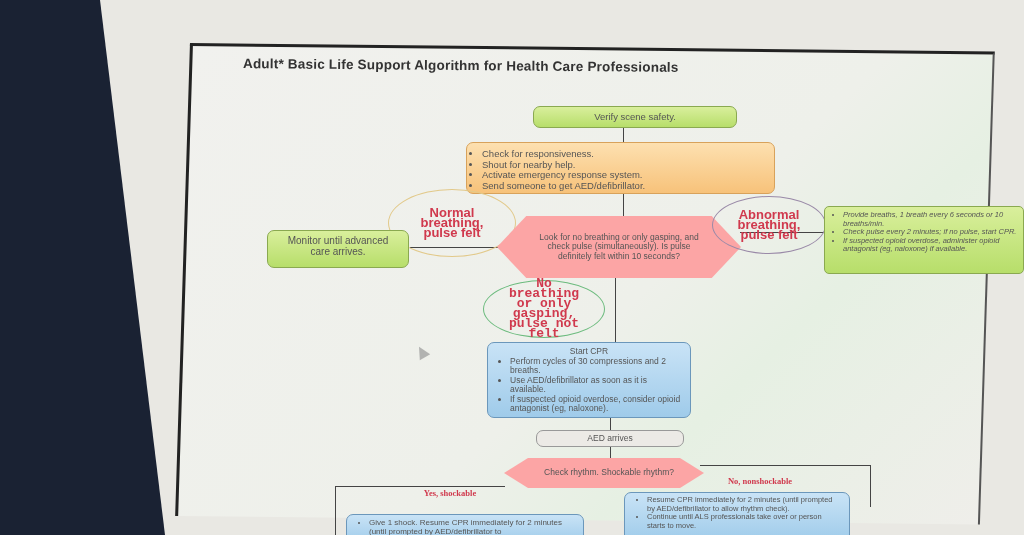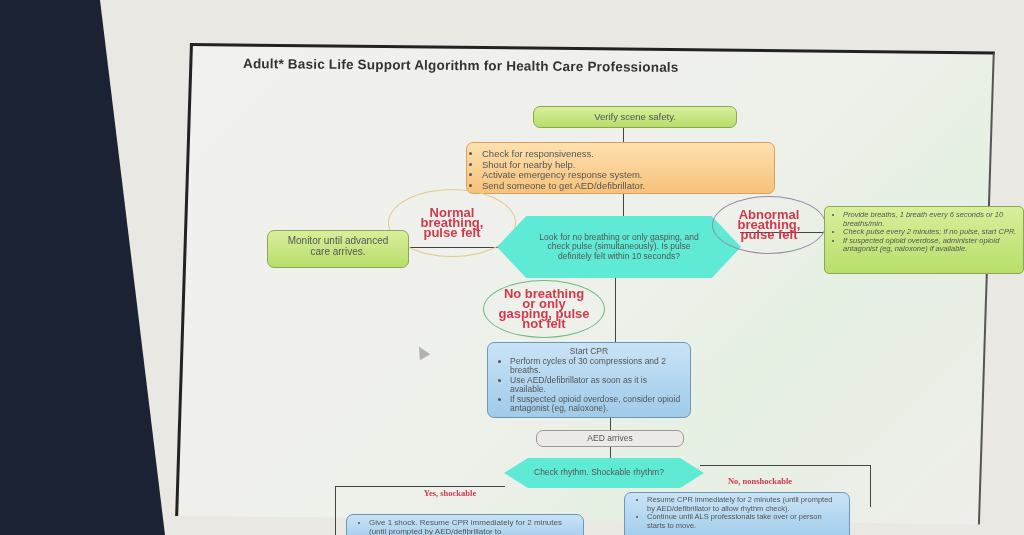--- a/index.html
+++ b/index.html
@@ -22,23 +22,23 @@
   }
   .title {
     position:absolute; left:243px; top:58px; font-weight:bold; font-size:13.5px; color:#333;
     letter-spacing:0.2px; transform:rotate(0.5deg);
   }
   .node { position:absolute; box-sizing:border-box; color:#555; font-size:10px; line-height:10.5px; }
   .green { background:linear-gradient(180deg,#d9ef9c,#b7de6a); border:1px solid #8aa950; border-radius:7px; text-align:center; }
   .orange { background:linear-gradient(180deg,#fde0b0,#f7c27a); border:1px solid #d8a25b; border-radius:7px; }
   .blue { background:linear-gradient(180deg,#c9e3f6,#9fcbea); border:1px solid #6b97bb; border-radius:7px; }
   .pink-hex {
-    background:#5eead4; color:#555; text-align:center;
+    background:#fca5a5; color:#555; text-align:center;
     clip-path:polygon(12% 0, 88% 0, 100% 50%, 88% 100%, 12% 100%, 0 50%);
-    display:flex; align-items:center; justify-content:flex-start;
+    display:flex; align-items:center; justify-content:flex-end;
   }
   .ellipse {
     border-radius:50%; display:flex; align-items:center; justify-content:center; text-align:center;
     color:#d0394d; font-weight:bold; font-size:13px; line-height:10px;
   }
   ul { margin:0; padding-left:14px; }
   li { margin:0; }
   .label-red { position:absolute; color:#d0394d; font-weight:bold; font-size:8.5px; text-align:center; line-height:10px;font-family:Liberation Serif, serif; }
   .line { position:absolute; background:#444; }
   .cursor { position:absolute; left:416px; top:346px; width:0; height:0;
@@ -96,21 +96,21 @@
 
 <div class="node green" style="left:824px;top:206px;width:200px;height:68px;padding:4px 6px;text-align:left;font-size:7.5px;line-height:8.5px;font-style:italic;border-radius:5px;">
   <ul style="padding-left:12px;">
     <li>Provide breaths, 1 breath every 6 seconds or 10 breaths/min.</li>
     <li>Check pulse every 2 minutes; if no pulse, start CPR.</li>
     <li>If suspected opioid overdose, administer opioid antagonist (eg, naloxone) if available.</li>
   </ul>
 </div>
 
 <div class="node ellipse" style="left:483px;top:280px;width:122px;height:58px;border:1px solid #6cbb7e;">
-  <span style="width:92px;">No breathing or only gasping, pulse not felt</span>
+  <span style="width:92px;font-family:Liberation Mono, monospace;">No breathing or only gasping, pulse not felt</span>
 </div>
 
 <div class="node blue" style="left:487px;top:342px;width:204px;height:76px;padding:4px 8px;font-size:8.5px;line-height:9.5px;">
   <div style="text-align:center;">Start CPR</div>
   <ul>
     <li>Perform cycles of 30 compressions and 2 breaths.</li>
     <li>Use AED/defibrillator as soon as it is available.</li>
     <li>If suspected opioid overdose, consider opioid antagonist (eg, naloxone).</li>
   </ul>
 </div>

